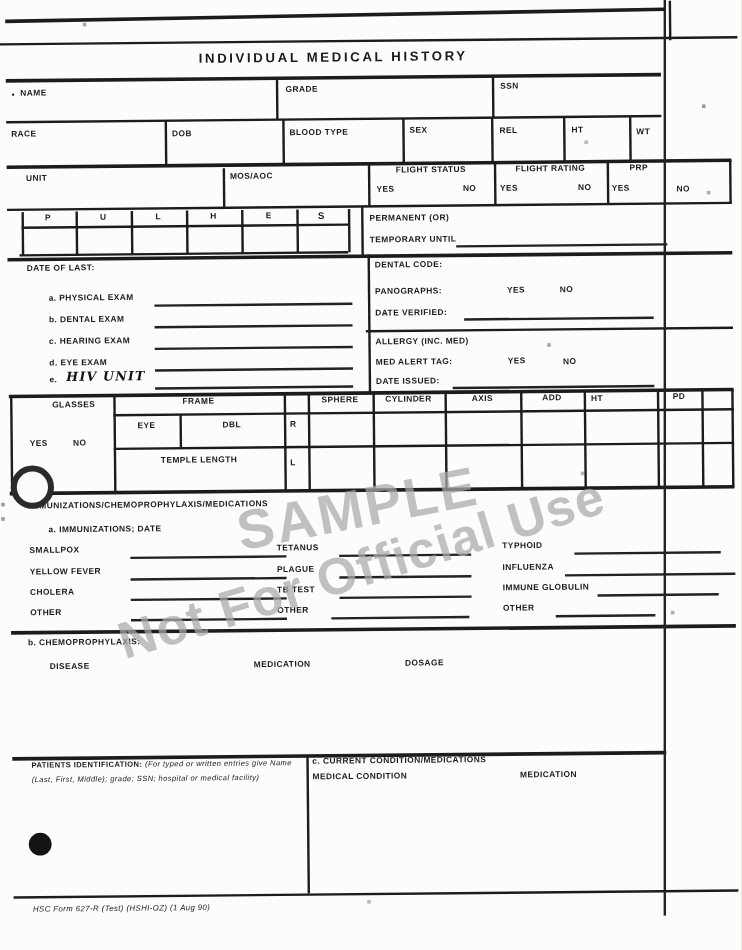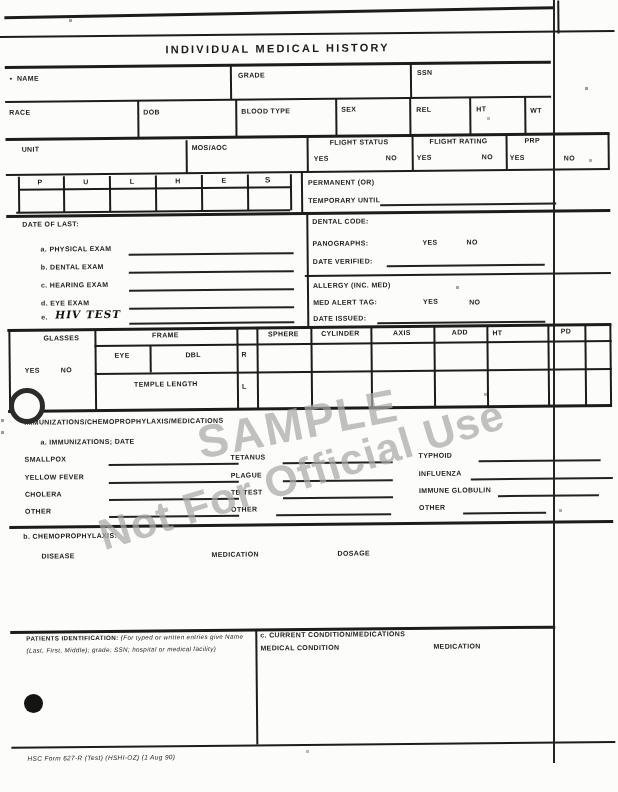--- a/index.html
+++ b/index.html
@@ -112,21 +112,21 @@
     <span class="lbl" style="left:24px;top:218px;">DATE OF LAST:</span>
     <span class="lbl" style="left:42px;top:243px;">a. PHYSICAL EXAM</span>
     <div class="blank" style="left:130px;top:252px;width:165px;height:1.8px;"></div>
     <span class="lbl" style="left:42px;top:261px;">b. DENTAL EXAM</span>
     <div class="blank" style="left:130px;top:270px;width:165px;height:1.8px;"></div>
     <span class="lbl" style="left:42px;top:279px;">c. HEARING EXAM</span>
     <div class="blank" style="left:130px;top:288px;width:165px;height:1.8px;"></div>
     <span class="lbl" style="left:42px;top:297px;">d. EYE EXAM</span>
     <div class="blank" style="left:130px;top:306px;width:165px;height:1.8px;"></div>
     <span class="lbl" style="left:42px;top:311px;">e.</span>
-    <span class="hand" style="left:56px;top:306px;">HIV TEST</span>
+    <span class="hand" style="left:56px;top:306px;">HIV UNIT</span>
     <div class="blank" style="left:130px;top:321px;width:165px;height:1.8px;"></div>
     <div class="vl" style="left:308px;top:212px;width:1.5px;height:115px;"></div>
 
     <span class="lbl" style="left:314px;top:218px;">DENTAL CODE:</span>
     <span class="lbl" style="left:314px;top:240px;">PANOGRAPHS:</span>
     <span class="lbl" style="left:424px;top:240px;">YES</span>
     <span class="lbl" style="left:468px;top:240px;">NO</span>
     <span class="lbl" style="left:314px;top:258px;">DATE VERIFIED:</span>
     <div class="blank" style="left:388px;top:266px;width:158px;height:1.6px;"></div>
     <div class="hl" style="left:306px;top:275px;width:306px;height:2px;"></div>

